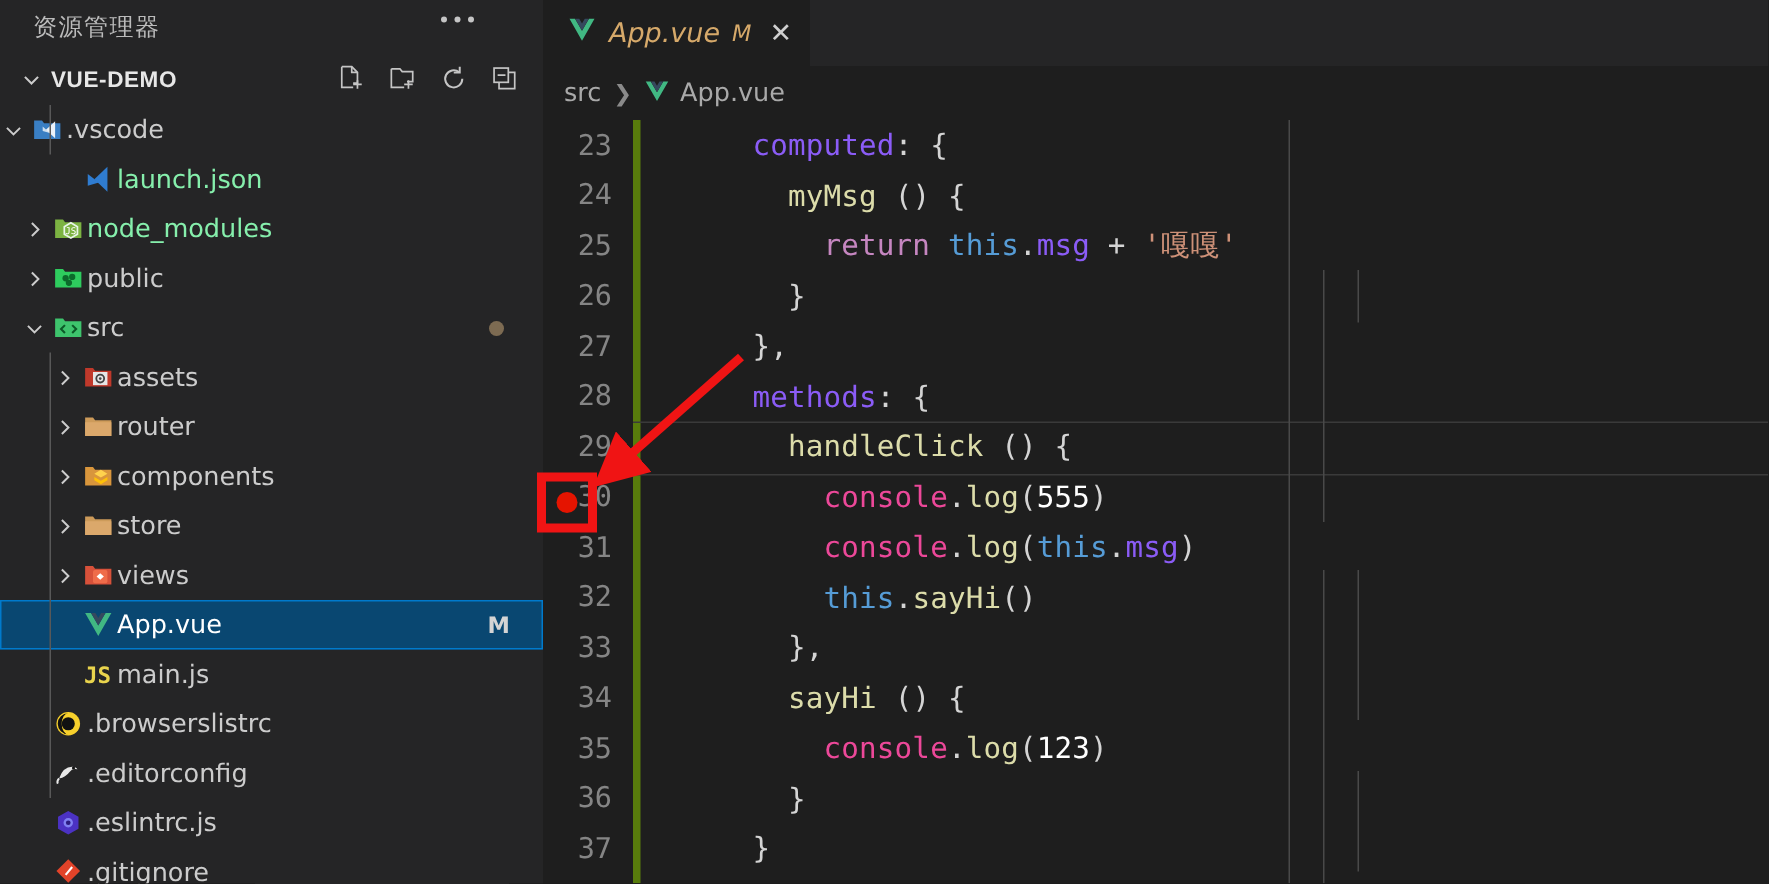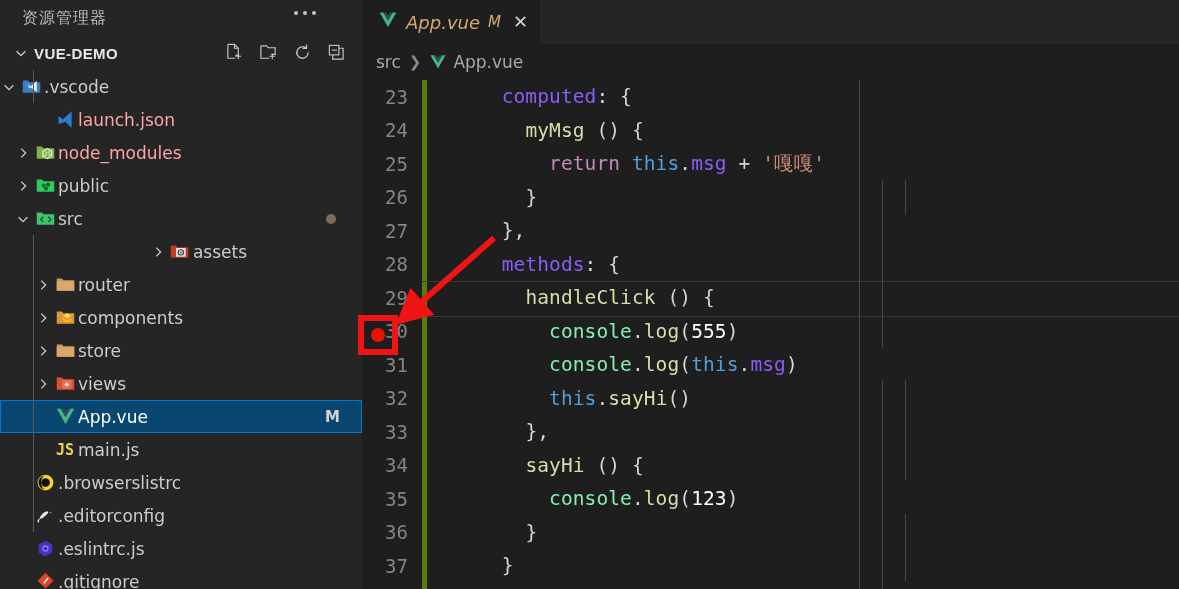--- a/index.html
+++ b/index.html
@@ -52,21 +52,21 @@
   .sb-actions .act { width: 20px; height: 20px; display: inline-flex; align-items: center; justify-content: center; cursor: pointer; }
 
   .tree { position: relative; }
   .row {
     height: 33px; display: flex; align-items: center;
     position: relative; cursor: pointer; white-space: nowrap;
   }
   .row .twisty { width: 18px; display: inline-flex; justify-content: center; flex: 0 0 18px; }
   .row .ficon { width: 26px; flex: 0 0 26px; display: inline-flex; align-items: center; justify-content: center; }
   .row .lbl { font-size: 17px; color: #cccccc; font-family: "DejaVu Sans", sans-serif; }
-  .row.muted .lbl { color: #fca5a5; }
+  .row.muted .lbl { color: #86efac; }
   .row.selected {
     background: #094771;
     outline: 1px solid #007acc;
     outline-offset: -1px;
   }
   .row.selected .lbl { color: #ffffff; }
   .row .badge {
     position: absolute; right: 22px; font-size: 15px;
     font-weight: bold; color: #d4d4d4; font-family: "DejaVu Sans", sans-serif;
   }
@@ -130,21 +130,21 @@
   .iguide { position: absolute; width: 1px; background: #494949; z-index: 1; }
 
   
   .t-prop { color: #8b5cf6; }
   .t-func { color: #dcdcaa; }
   .t-kw   { color: #c586c0; }
   .t-this { color: #569cd6; }
   .t-str  { color: #ce9178; }
   .t-num  { color: #ffffff; }
   .t-punc { color: #d4d4d4; }
-  .t-obj  { color: #86efac; }
+  .t-obj  { color: #ec4899; }
 
   
   .anno { position: absolute; left: 0; top: 0; width: 1179px; height: 589px; pointer-events: none; z-index: 50; }
 </style>
 </head>
 <body>
 
 <div id="app">
 
   <div class="sidebar">
@@ -260,21 +260,21 @@
           </span>
           <span class="ficon">
             <svg width="21" height="21" viewBox="0 0 24 24">
               <path d="M2 5 h6 l1.6 2 H22 V19 H2 Z" fill="#3ec46d"></path>
               <path d="M9.5 10 L6.5 13 L9.5 16 M15 10 L18 13 L15 16" fill="none" stroke="#0c5a28" stroke-width="1.6"></path>
             </svg>
           </span>
           <span class="lbl">src</span>
           <span class="dot-mod"></span>
         </div>
-        <div class="row" style="padding-left: 34px; justify-content: center;">
+        <div class="row" style="padding-left: 34px;">
           <span class="twisty">
             <svg width="14" height="14" viewBox="0 0 16 16">
               <path d="M6 3 L11 8 L6 13" fill="none" stroke="#cccccc" stroke-width="1.5"></path>
             </svg>
           </span>
           <span class="ficon">
             <svg width="21" height="21" viewBox="0 0 24 24">
               <path d="M2 5 h6 l1.6 2 H22 V19 H2 Z" fill="#c0392b"></path>
               <rect x="8" y="8" width="11" height="10" fill="#e6e6e6"></rect>
               <circle cx="13.5" cy="13" r="3" fill="none" stroke="#444" stroke-width="1.4"></circle>

